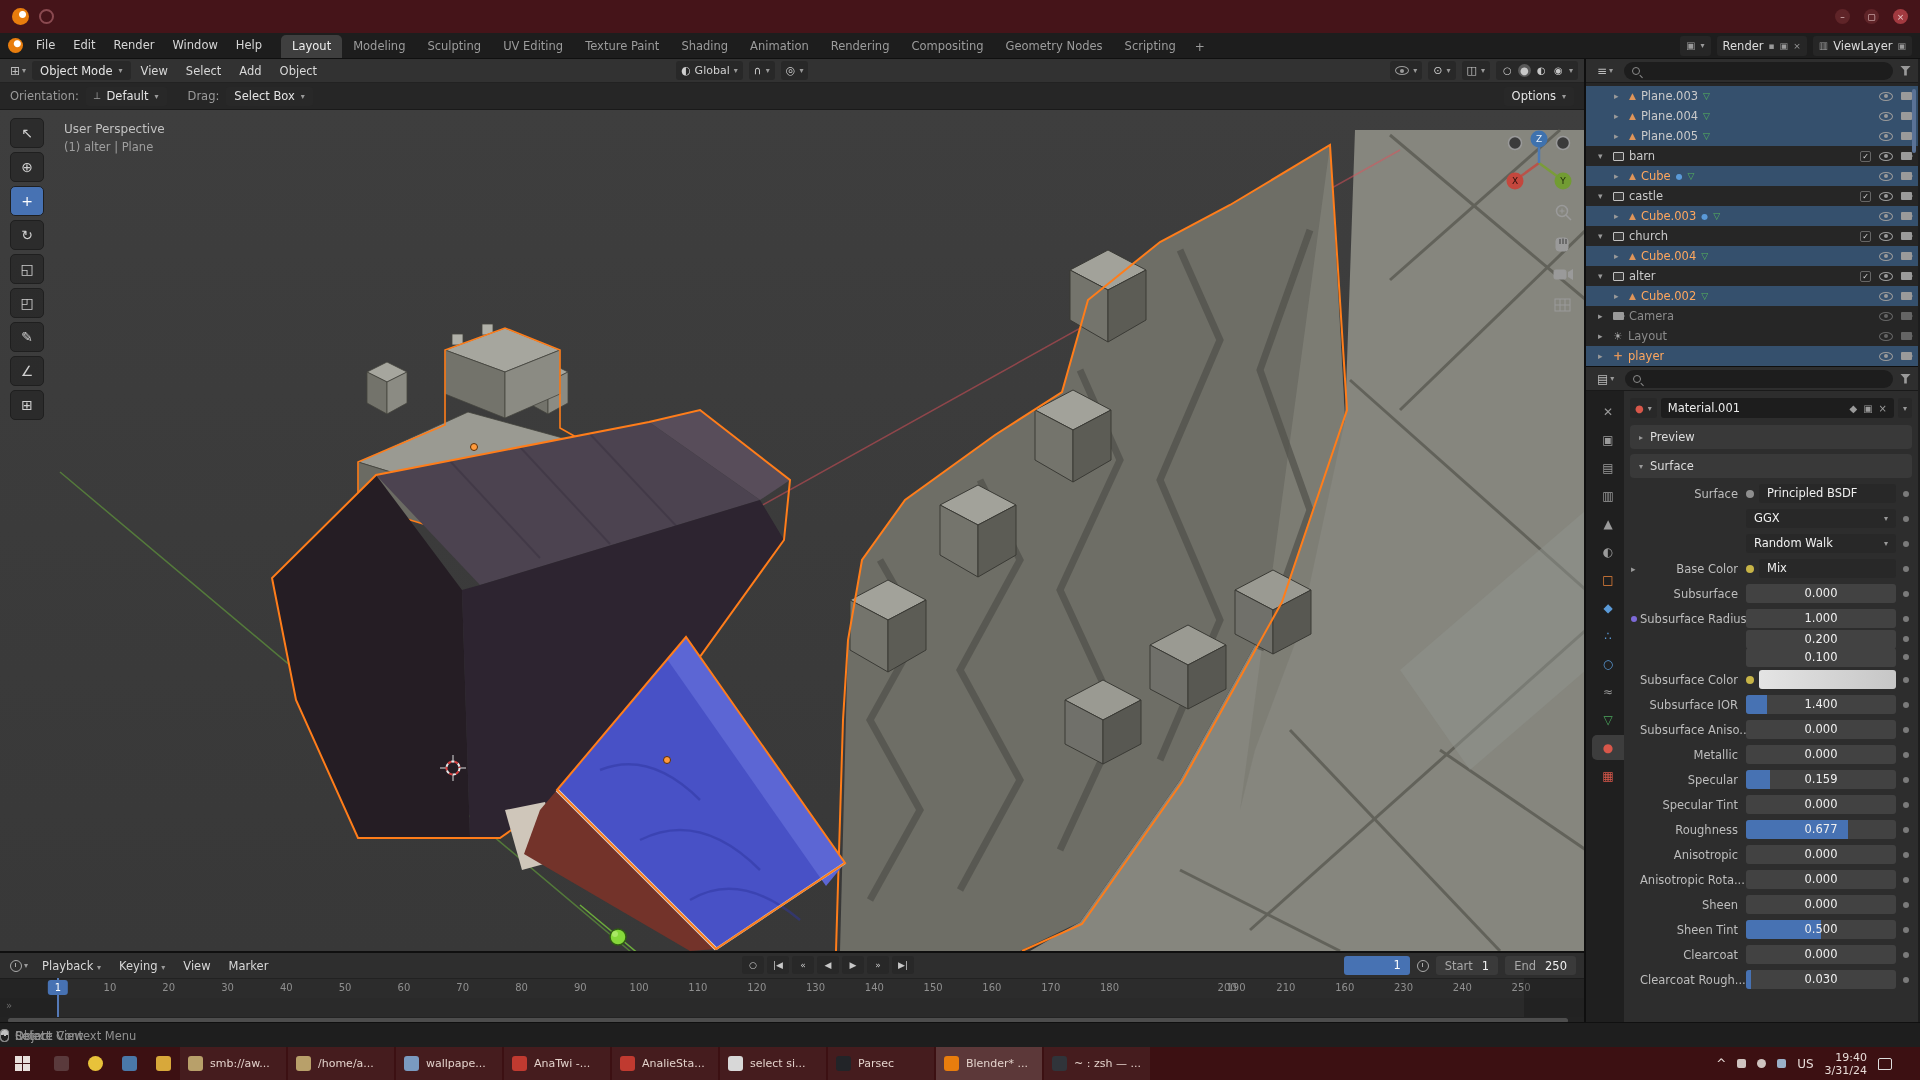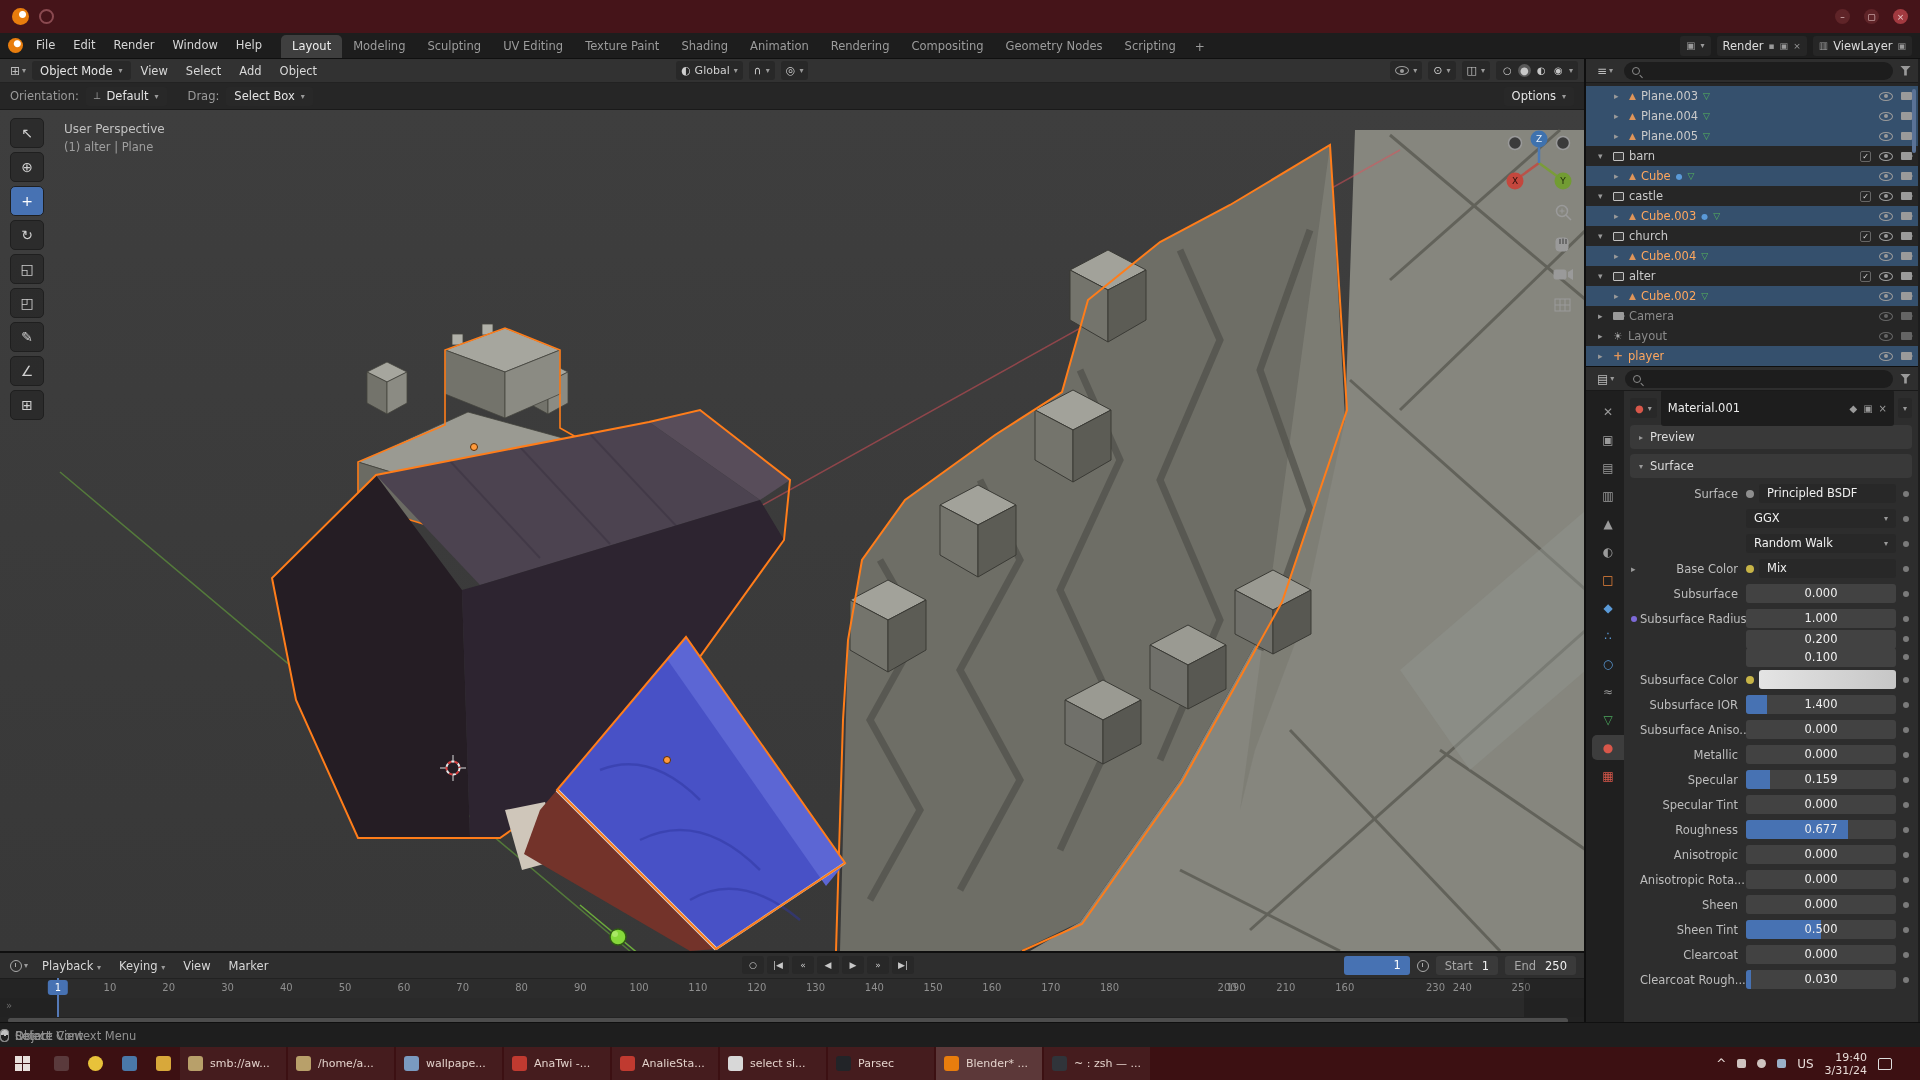--- a/index.html
+++ b/index.html
@@ -92,21 +92,21 @@
 
   
   .props{flex:1;display:flex;flex-direction:column;}
   .props-body{flex:1;display:flex;background:#2d2d2d;}
   .tabstrip{width:38px;background:#1f1f1f;padding-top:8px;display:flex;flex-direction:column;align-items:flex-end;gap:3px;}
   .tab{width:32px;height:25px;border-radius:5px 0 0 5px;display:flex;align-items:center;justify-content:center;font-size:12px;}
   .tab.active{background:#3d3d3d;}
   .props-main{flex:1;padding:5px 6px 0 6px;overflow:hidden;}
   .matrow{display:flex;align-items:center;gap:4px;height:24px;}
   .browse{background:#282828;border-radius:3px;height:20px;display:flex;align-items:center;gap:4px;padding:0 5px;}
-  .matname{flex:1;background:#1d1d1d;border-radius:3px;height:36px;display:flex;align-items:center;padding:0 7px;color:#ececec;font-size:11.5px;}
+  .matname{flex:1;background:#1d1d1d;border-radius:3px;height:20px;display:flex;align-items:center;padding:0 7px;color:#ececec;font-size:11.5px;}
   .matname .acts{margin-left:auto;display:flex;gap:6px;color:#9a9a9a;font-size:10px;}
   .psec{height:24px;background:#393939;border-radius:4px;margin:5px 0 3px;display:flex;align-items:center;gap:7px;padding:0 9px;color:#dcdcdc;font-size:11.5px;}
   .prow{height:25px;display:flex;align-items:center;position:relative;padding:0 16px 0 10px;}
   .prow.stacked{height:20px;margin-top:-2px;}
   .pdot{position:absolute;left:1px;width:6px;height:6px;border-radius:50%;background:#7d6ad8;}
   .parrow{position:absolute;left:1px;color:#9a9a9a;font-size:9px;}
   .plabel{width:106px;text-align:right;color:#bdbdbd;font-size:11.5px;padding-right:8px;white-space:nowrap;overflow:hidden;flex:none;}
   .socket{width:8px;height:8px;border-radius:50%;margin-right:5px;flex:none;}
   .socket.sy{background:#c7b447;}
   .socket.sg{background:#8f8f8f;}
@@ -610,21 +610,21 @@
               <span class="tick" style="left: 815.52px;">130</span>
               <span class="tick" style="left: 874.32px;">140</span>
               <span class="tick" style="left: 933.12px;">150</span>
               <span class="tick" style="left: 991.92px;">160</span>
               <span class="tick" style="left: 1050.72px;">170</span>
               <span class="tick" style="left: 1109.52px;">180</span>
               <span class="tick" style="left: 1188px; margin-left: 48px;">190</span>
               <span class="tick" style="left: 1227.12px;">200</span>
               <span class="tick" style="left: 1285.92px;">210</span>
               <span class="tick" style="left: 1344.72px;">160</span>
-              <span class="tick" style="left: 1403.52px; margin-left: 32px;">230</span>
+              <span class="tick" style="left: 1403.52px;">230</span>
               <span class="tick" style="left: 1462.32px;">240</span>
               <span class="tick" style="left: 1521.12px;">250</span>
             </div>
           <div class="tl-track">
             <span class="expando">»</span>
           </div>
           <div class="rangepre"></div>
           <div class="rangepost"></div>
           <div class="playhead" style="left: 57px;">
             <span class="ph-label">1</span>

